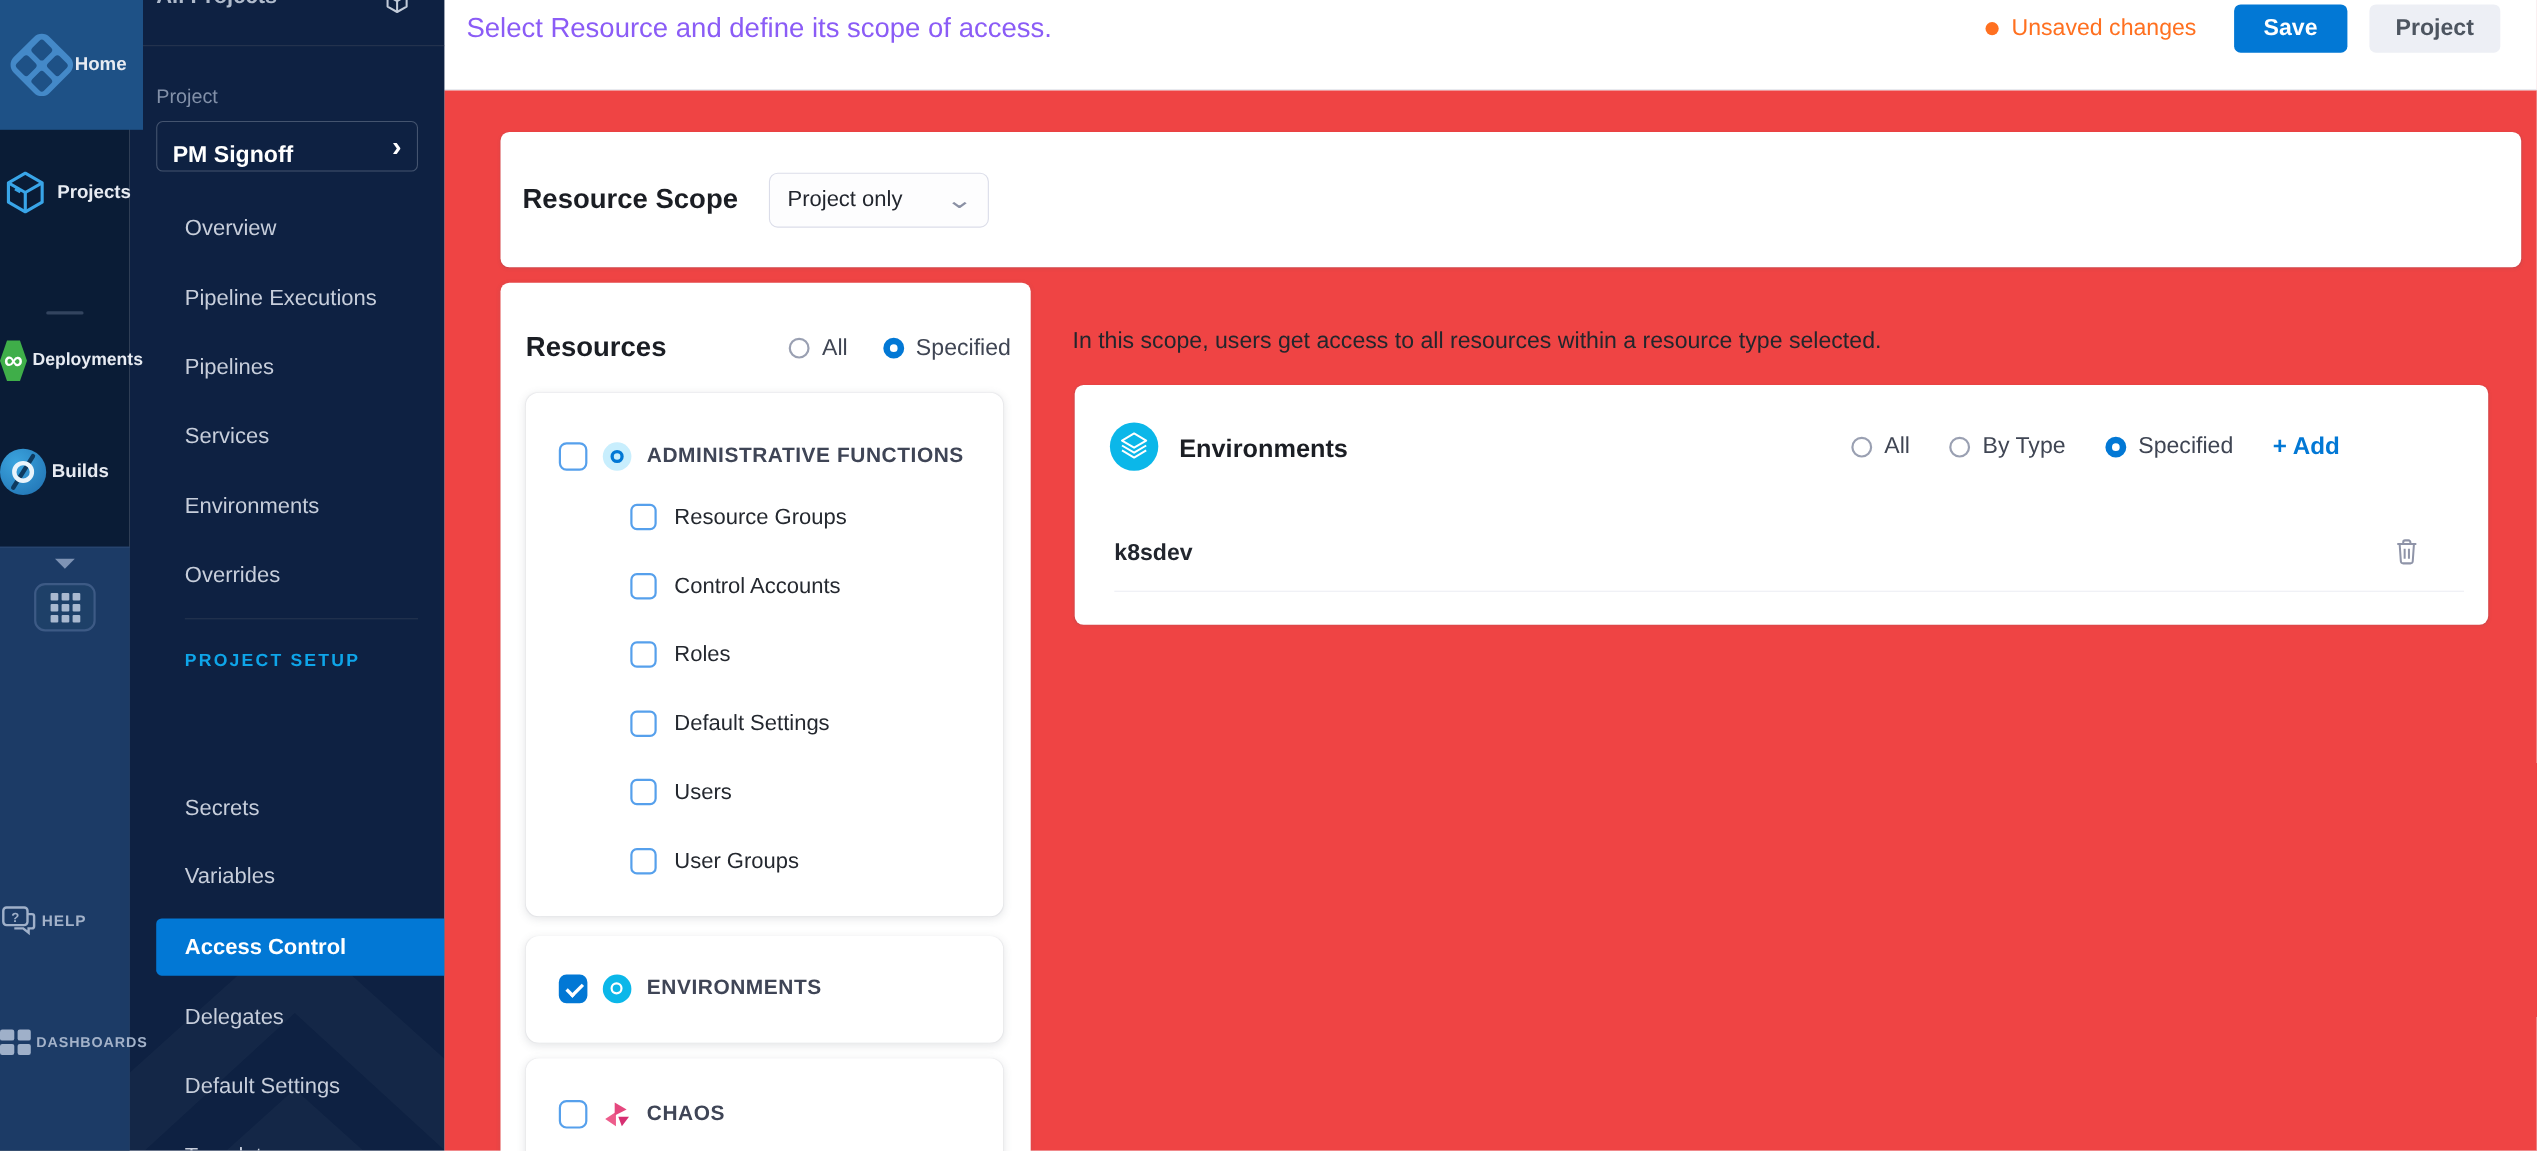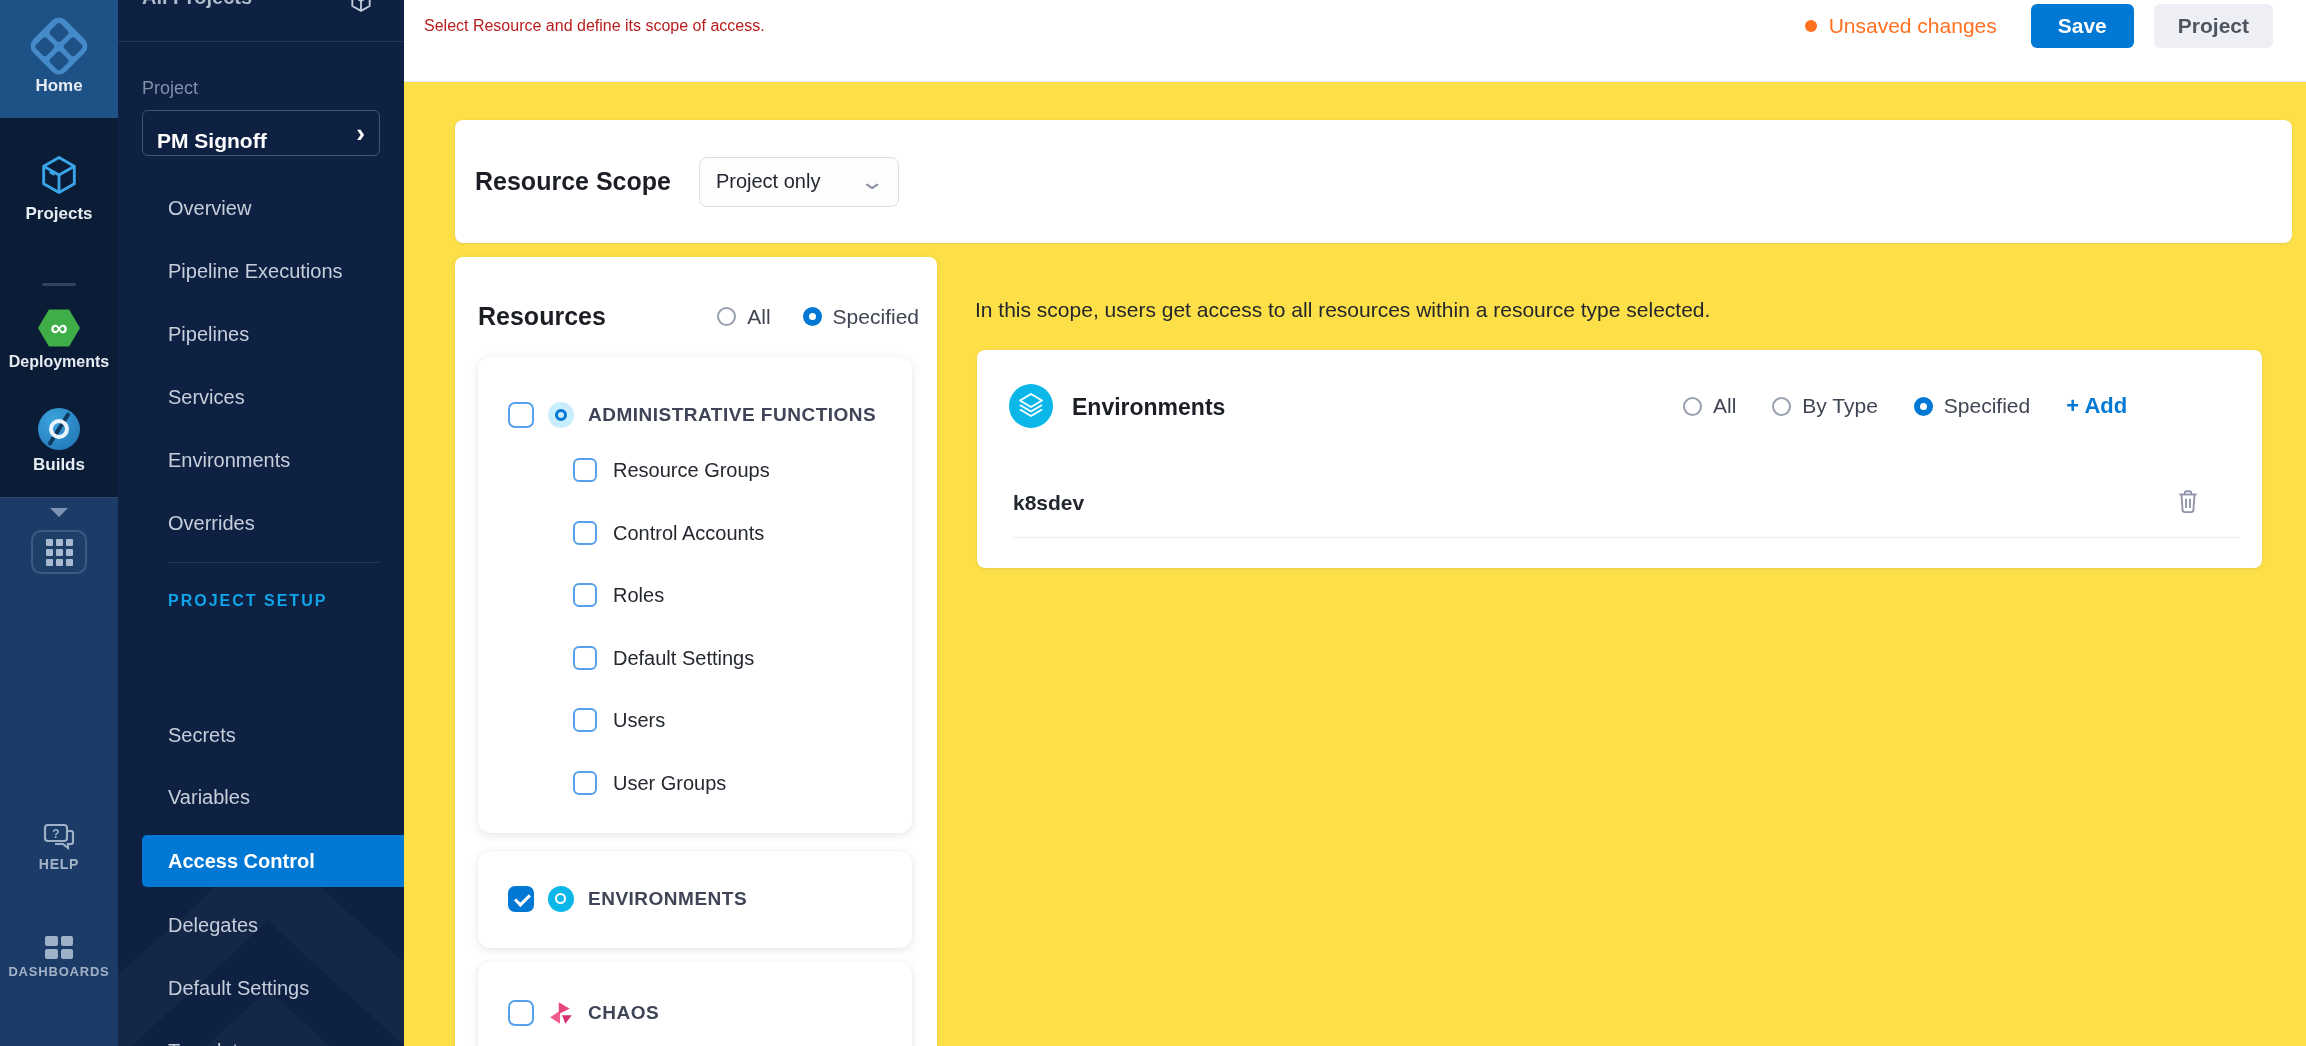--- a/index.html
+++ b/index.html
@@ -1,21 +1,21 @@
 <!DOCTYPE html>
 <html><head>
 <meta charset="utf-8">
 <style>
   * { margin:0; padding:0; box-sizing:border-box; }
   html,body { width:2306px; height:1046px; overflow:hidden;
     font-family:"Liberation Sans","DejaVu Sans",sans-serif; background:#F3F4F9; }
 
   
   .rail { position:absolute; left:0; top:0; width:118px; height:1046px; background:#0A1C36; z-index:5; }
-  .rail-tile { position:absolute; left:0; width:118px; display:flex; flex-direction:column; align-items:center; }
+  .rail-tile { position:absolute; left:0; width:130px; display:flex; flex-direction:row; align-items:center; }
   .rail-home { top:0; height:118px; background:#1E5186; justify-content:center; gap:7px; }
   .home-diamond { width:46px; height:46px; background:#4489C8; border-radius:10px; transform:rotate(45deg);
     display:grid; grid-template-columns:15px 15px; grid-template-rows:15px 15px; gap:5px; place-content:center; }
   .home-diamond i { background:#1E5186; border-radius:3px; }
   .rail-label { color:#E7EBF2; font-size:17px; font-weight:700; }
   .rail-label.sm { font-size:14px; color:#A3B2C9; letter-spacing:.8px; font-weight:700; }
   .rail-projects { top:152px; gap:6px; }
   .rail-mini-divider { position:absolute; top:283px; left:42px; width:34px; height:3px; background:#33445F; border-radius:2px; }
   .rail-deployments { top:308px; gap:5px; }
   .hex { width:42px; height:40px; background:#3FAE49; clip-path:polygon(26% 4%,74% 4%,100% 50%,74% 96%,26% 96%,0 50%);
@@ -51,31 +51,31 @@
   .nav-item span { margin-left:50px; color:#C7CEDB; font-size:20px; }
   .nav-divider { position:absolute; left:50px; right:24px; top:562px; border-top:1px solid #26354F; }
   .nav-section { position:absolute; left:50px; top:592px; color:#0ea5e9; font-size:16px; font-weight:700; letter-spacing:2px; }
   .nav-selected { position:absolute; left:24px; right:0; top:835px; height:52px; background:#0278D5; border-radius:5px 0 0 5px;
     display:flex; align-items:center; cursor:pointer; }
   .nav-selected span { margin-left:26px; color:#fff; font-size:20px; font-weight:700; }
 
   
   .topbar { position:absolute; left:404px; top:0; width:1902px; height:82px; background:#fff; border-bottom:1px solid #E6E8EE; z-index:3; }
   .topbar-row { display:flex; align-items:center; height:52px; padding:0 33px 0 20px; }
-  .topbar-title { color:#b91c1c; font-size:16px; }
+  .topbar-title { color:#8b5cf6; font-size:25px; }
   .unsaved { margin-left:auto; display:flex; align-items:center; gap:12px; }
   .unsaved .dot { width:12px; height:12px; border-radius:50%; background:#FF7020; }
   .unsaved .txt { color:#FF7020; font-size:21px; }
   .btn { border:none; border-radius:6px; font-size:21px; font-weight:700; cursor:pointer;
     font-family:"Liberation Sans","DejaVu Sans",sans-serif; }
   .btn-save { margin-left:34px; background:#0278D5; color:#fff; padding:10px 27px; }
   .btn-discard { margin-left:20px; background:#EDEFF5; color:#4D5560; padding:10px 24px; }
 
   
-  .content { position:absolute; left:404px; top:82px; width:1902px; height:964px; background:#fde047; }
+  .content { position:absolute; left:404px; top:82px; width:1902px; height:964px; background:#ef4444; }
   .card { background:#fff; border-radius:8px; box-shadow:0 1px 3px rgba(96,97,112,0.14), 0 0 1px rgba(40,41,61,0.08); }
 
   .scope-card { position:absolute; left:51px; top:38px; width:1837px; height:123px; display:flex; align-items:center; padding-left:20px; }
   .scope-title { font-size:25px; font-weight:700; color:#1B1E24; }
   .scope-select { margin-left:28px; width:200px; height:50px; border:1px solid #DBDDE9; border-radius:8px; background:#FDFDFE;
     display:flex; align-items:center; padding:0 16px; cursor:pointer; }
   .scope-select .val { font-size:20px; color:#22262E; }
   .scope-select .caret { margin-left:auto; color:#8A90A4; font-size:22px; line-height:10px; transform:scaleX(1.4); }
 
   .res-panel { position:absolute; left:51px; top:175px; width:482px; height:900px; background:#fff; border-radius:8px 8px 0 0;

